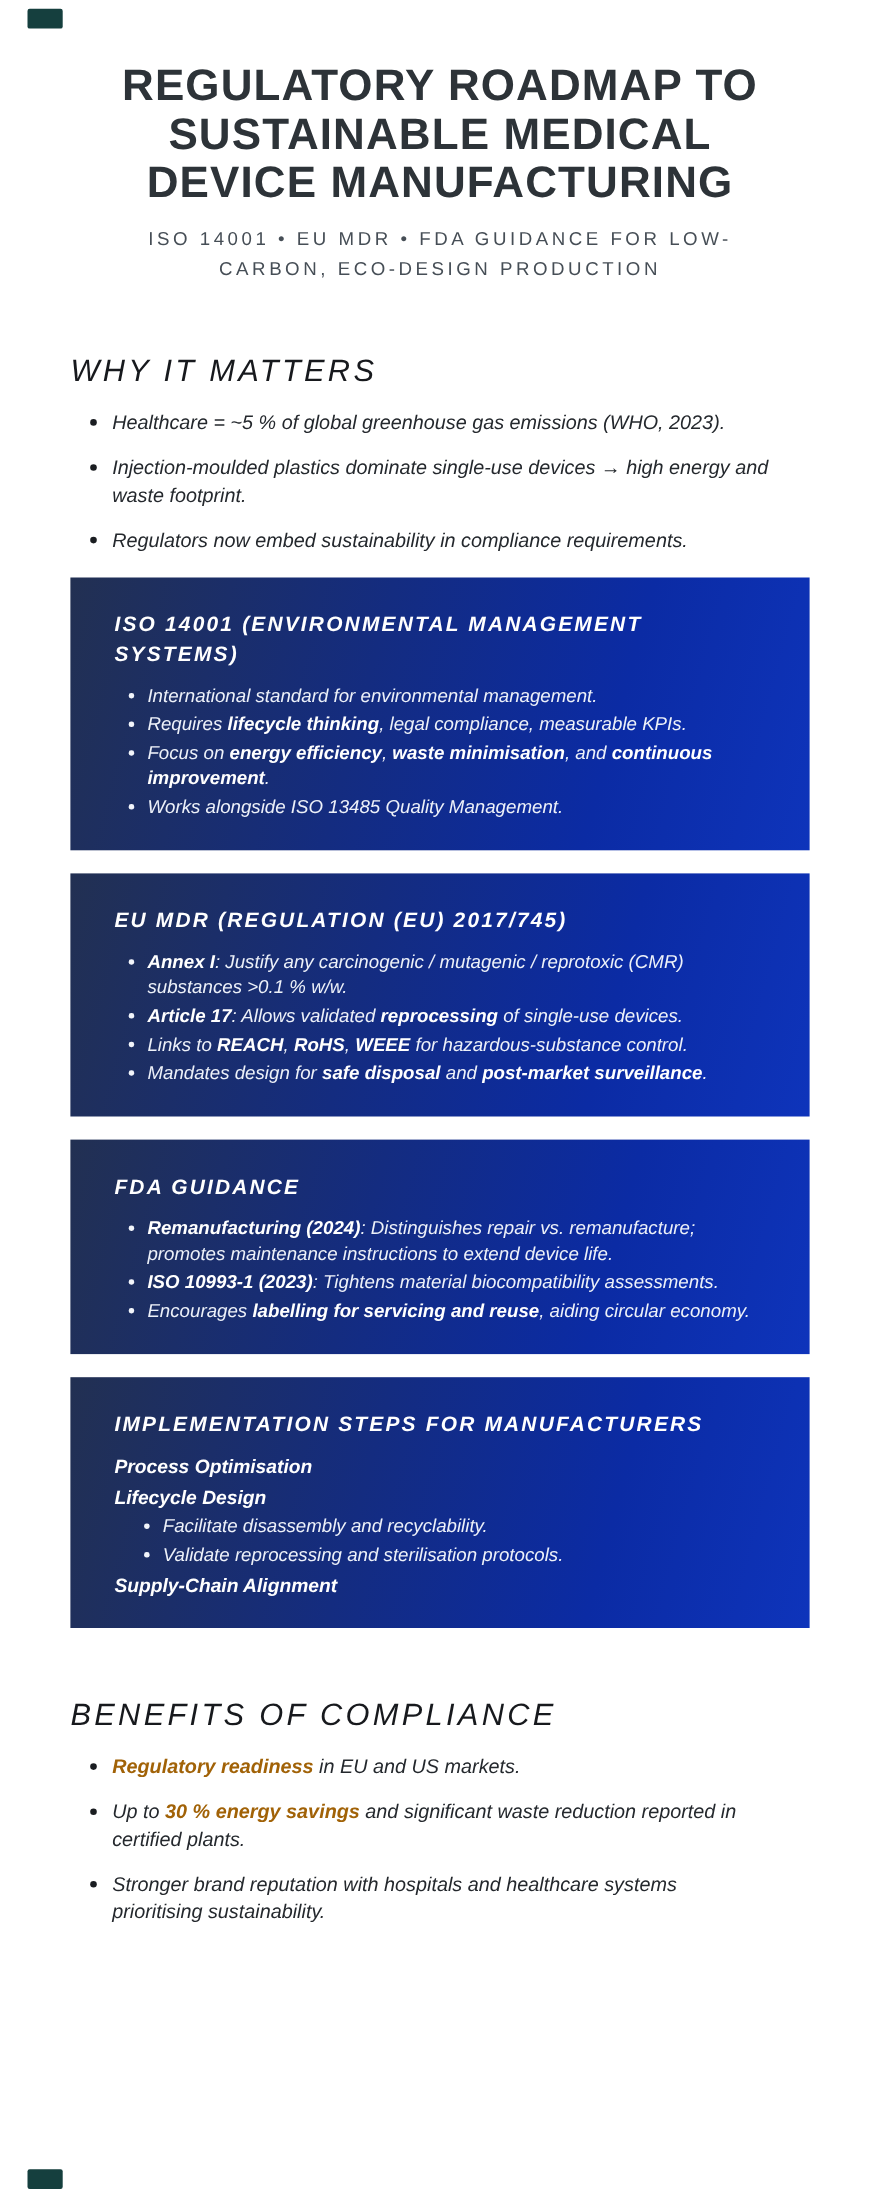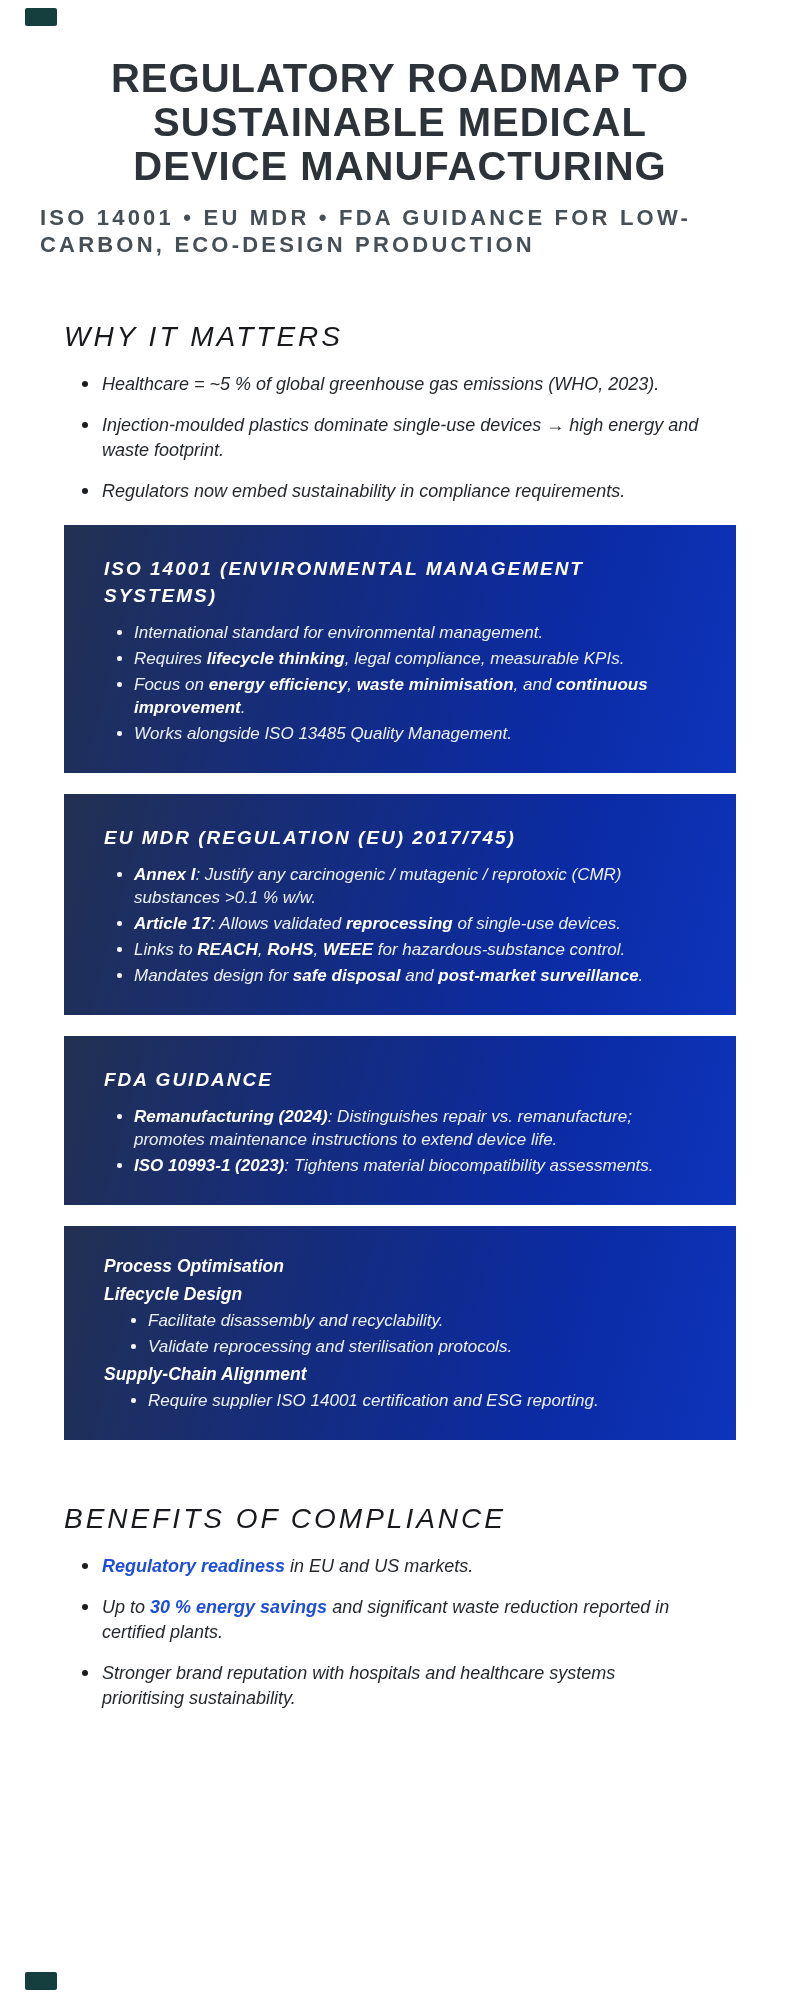--- a/index.html
+++ b/index.html
@@ -15,43 +15,43 @@
   .corner-mark.bottom { top:1972px; }
 
   .title {
     margin:56px 48px 0; text-align:center;
     font-size:40px; line-height:44px; font-weight:bold;
     color:#2d3338; letter-spacing:1px; text-transform:uppercase;
   }
   .title span { display:block; }
 
   .subtitle {
-    margin:16px 40px 0; 
-    font-size:22px; line-height:27px; letter-spacing:3.2px;
-    color:#464e56; font-weight:bold;
+    margin:16px 40px 0; text-align:center;
+    font-size:17px; line-height:27px; letter-spacing:3.2px;
+    color:#464e56; font-weight:normal;
   }
   .subtitle span { display:block; }
 
   main { display:block; padding:0 64px;font-style:italic; }
 
   section.plain { margin-top:0; }
   section.plain h2 {
     margin:62px 0 18px; font-size:28px; font-weight:normal;
     letter-spacing:3px; color:#17191d; line-height:34px;
   }
   section.plain ul { list-style:none; margin:0; padding:0 0 0 16px; }
   section.plain li {
     position:relative; padding-left:22px; margin-bottom:4px;
     font-size:18px; line-height:25px; color:#24282d; max-width:600px;margin-top:16px;
   }
   section.plain li::before {
     content:""; position:absolute; left:2px; top:9px;
     width:6px; height:6px; border-radius:50%; background:#1a1d21;
   }
-  section.plain li b { color:#1d4ed8; }
+  section.plain li b { color:#a16207; }
 
   section.card {
     margin-top:21px; padding:24px 40px;
     background:linear-gradient(105deg,#223052 0%,#142c80 40%,#0b2ba4 72%,#0e34bb 100%);
     color:#edf1f9;
   }
   section.card h2 {
     margin:6px 0 12px; font-size:19px; line-height:27px;
     font-weight:bold; letter-spacing:2px; color:#ffffff; text-transform:uppercase;
   }
@@ -114,38 +114,37 @@
           <li><b>Article 17</b><span>: Allows validated </span><b>reprocessing</b><span> of single-use devices.</span></li>
           <li><span>Links to </span><b>REACH</b><span>, </span><b>RoHS</b><span>, </span><b>WEEE</b><span> for hazardous-substance control.</span></li>
           <li><span>Mandates design for </span><b>safe disposal</b><span> and </span><b>post-market surveillance</b><span>.</span></li>
         </ul>
       </section>
       <section class="card" style="background: linear-gradient(105deg, rgb(34, 48, 82) 0%, rgb(20, 44, 128) 40%, rgb(11, 43, 164) 72%, rgb(14, 52, 187) 100%);">
         <h2>FDA GUIDANCE</h2>
         <ul>
           <li><b>Remanufacturing (2024)</b><span>: Distinguishes repair vs. remanufacture; promotes maintenance instructions to extend device life.</span></li>
           <li><b>ISO 10993-1 (2023)</b><span>: Tightens material biocompatibility assessments.</span></li>
+          <li><span>Encourages </span><b>labelling for servicing and reuse</b><span>, aiding circular economy.</span></li>
         </ul>
       </section>
       <section class="card" style="background: linear-gradient(105deg, rgb(34, 48, 82) 0%, rgb(20, 44, 128) 40%, rgb(11, 43, 164) 72%, rgb(14, 52, 187) 100%);">
+        <h2>IMPLEMENTATION STEPS FOR MANUFACTURERS</h2>
         <div class="group">
           <p class="group-label">Process Optimisation</p>
         </div>
         <div class="group">
           <p class="group-label">Lifecycle Design</p>
           <ul>
             <li><span>Facilitate disassembly and recyclability.</span></li>
             <li><span>Validate reprocessing and sterilisation protocols.</span></li>
           </ul>
         </div>
         <div class="group">
           <p class="group-label">Supply-Chain Alignment</p>
-          <ul>
-            <li><span>Require supplier ISO 14001 certification and ESG reporting.</span></li>
-          </ul>
         </div>
       </section>
       <section class="plain">
         <h2>BENEFITS OF COMPLIANCE</h2>
         <ul>
           <li><b>Regulatory readiness</b><span> in EU and US markets.</span></li>
           <li><span>Up to </span><b>30 % energy savings</b><span> and significant waste reduction reported in certified plants.</span></li>
           <li><span>Stronger brand reputation with hospitals and healthcare systems prioritising sustainability.</span></li>
         </ul>
       </section>

